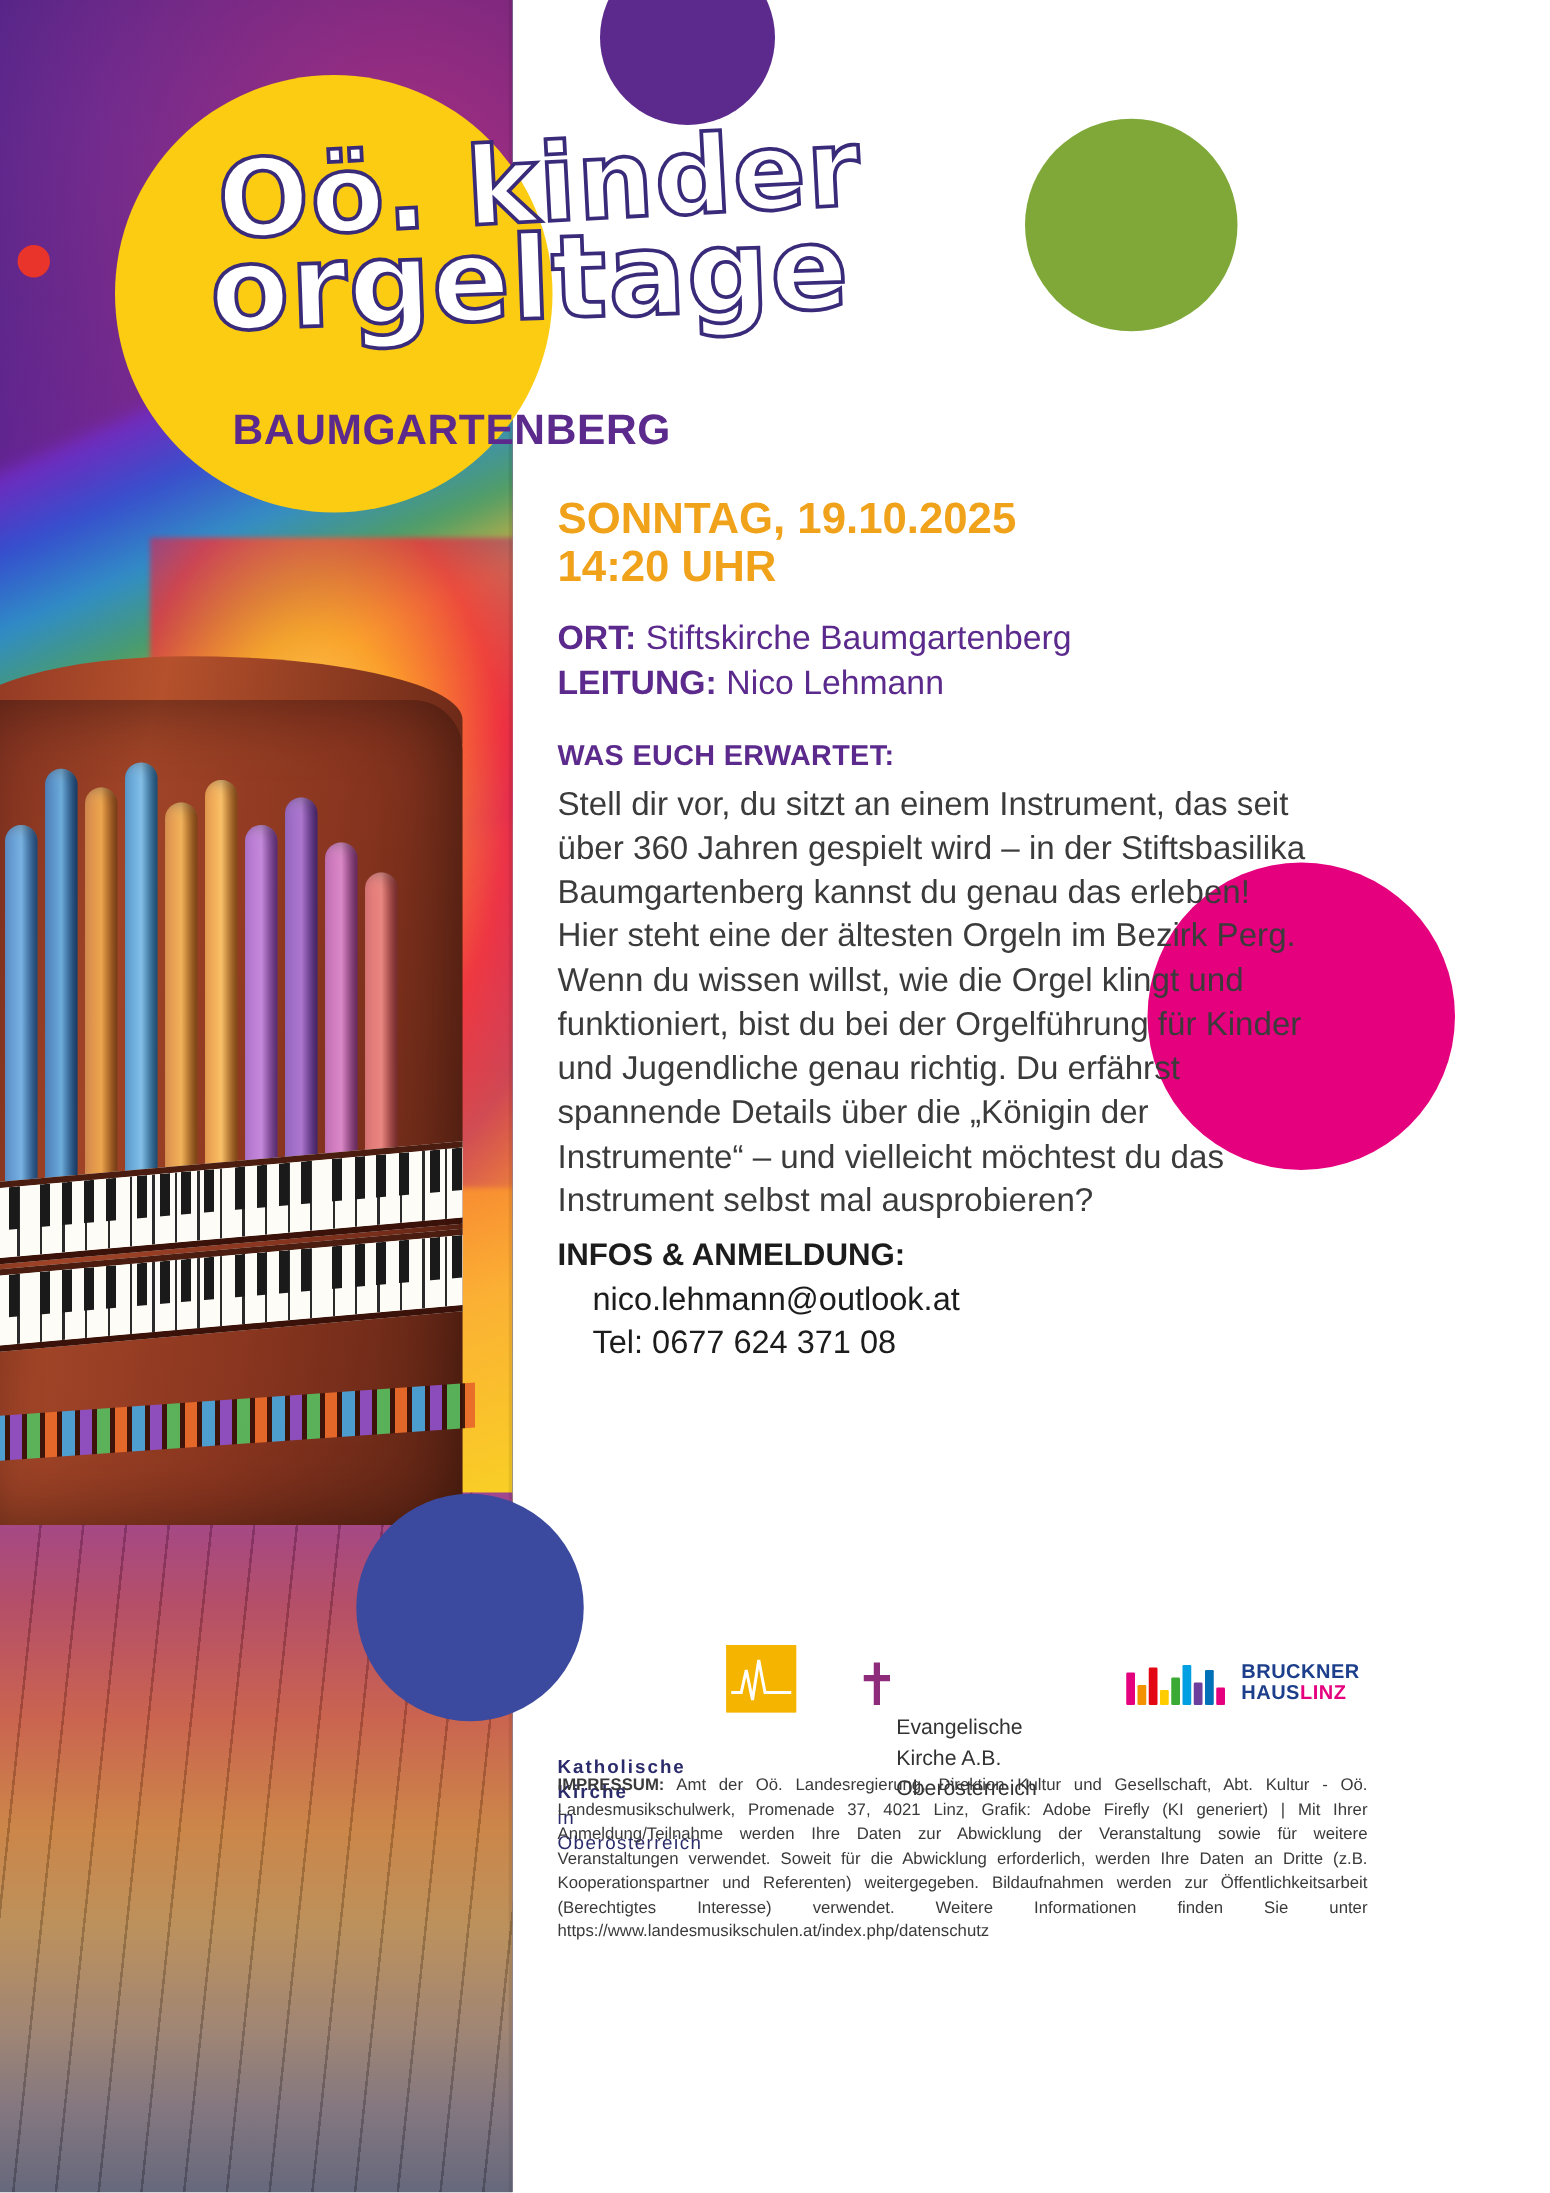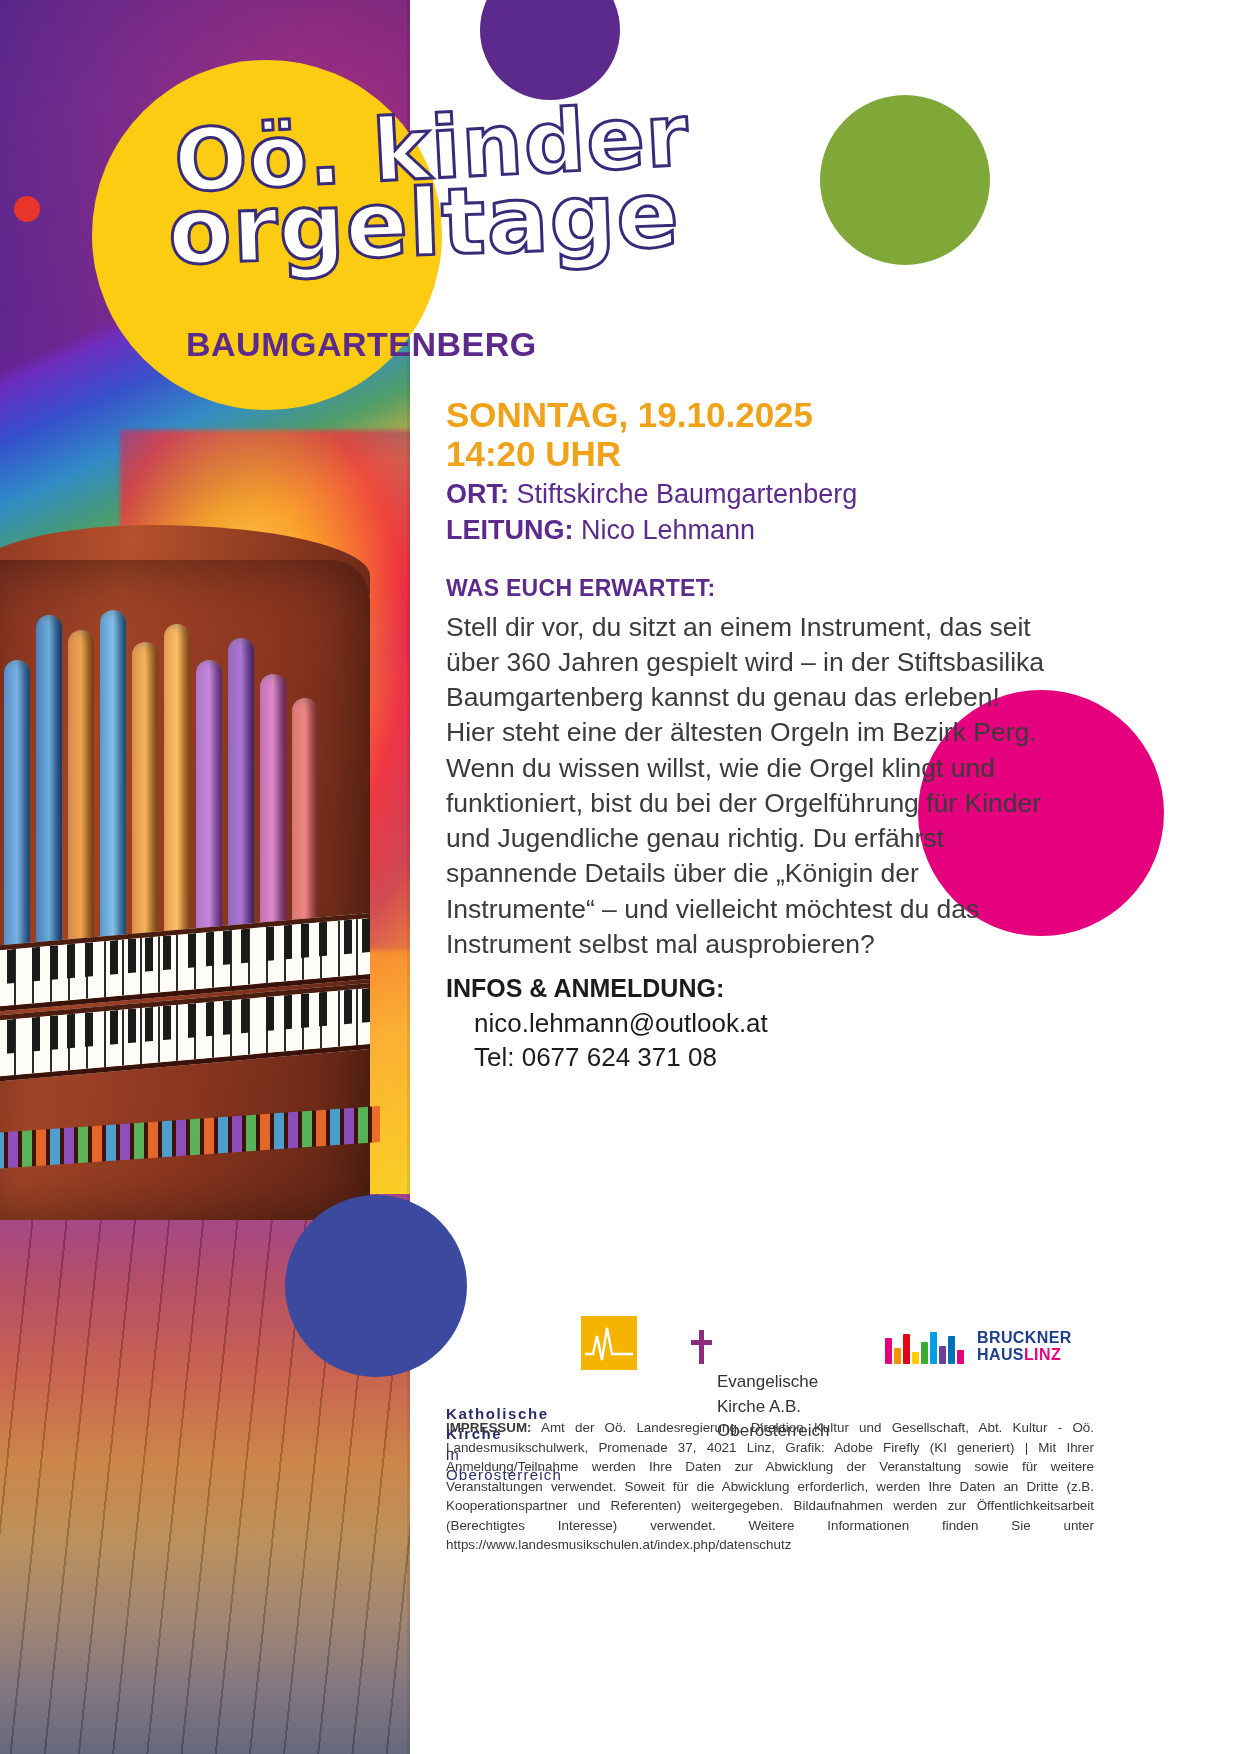--- a/index.html
+++ b/index.html
@@ -205,21 +205,21 @@
   }
   .date {
     font-size: 35px;
     font-weight: 700;
     color: #f0a21a;
     line-height: 1.12;
     margin: 0;
   }
   .date .time { display: block; }
   .meta {
-    margin-top: 4px;
+    margin-top: 20px;
     font-size: 27px;
     color: #5b2a8c;
     line-height: 1.32;
   }
   .meta b { font-weight: 700; }
   .meta .val { color: #5b2a8c; font-weight: 400; }
 
   .sec-head {
     margin-top: 26px;
     font-size: 23px;
@@ -282,21 +282,21 @@
     content: ""; position: absolute; left: 8px; top: 0; width: 5px; height: 34px; background: #8e2b7a;
   }
   .ev-cross::after {
     content: ""; position: absolute; left: 0; top: 10px; width: 21px; height: 5px; background: #8e2b7a;
   }
   .ev-text {
     position: absolute; left: 26px; top: 2px;
     font-size: 17px; color: #333; line-height: 1.45; margin-top: 40px;
   }
 
-  .bh-logo { position: absolute; left: 439px; top: 26px; width: 200px; height: 42px; }
+  .bh-logo { position: absolute; left: 455px; top: 26px; width: 200px; height: 42px; }
   .bh-bars { position: absolute; left: 0; top: 4px; width: 84px; height: 34px; }
   .bh-bars span {
     position: absolute; bottom: 0; width: 7px; border-radius: 1px;
   }
   .bh-text {
     position: absolute; left: 92px; top: 4px;
     font-size: 16px; font-weight: 700; color: #1d3f8b; line-height: 1.05;
     letter-spacing: 0.4px;
   }
   .bh-text .linz { color: #e5007e; }

